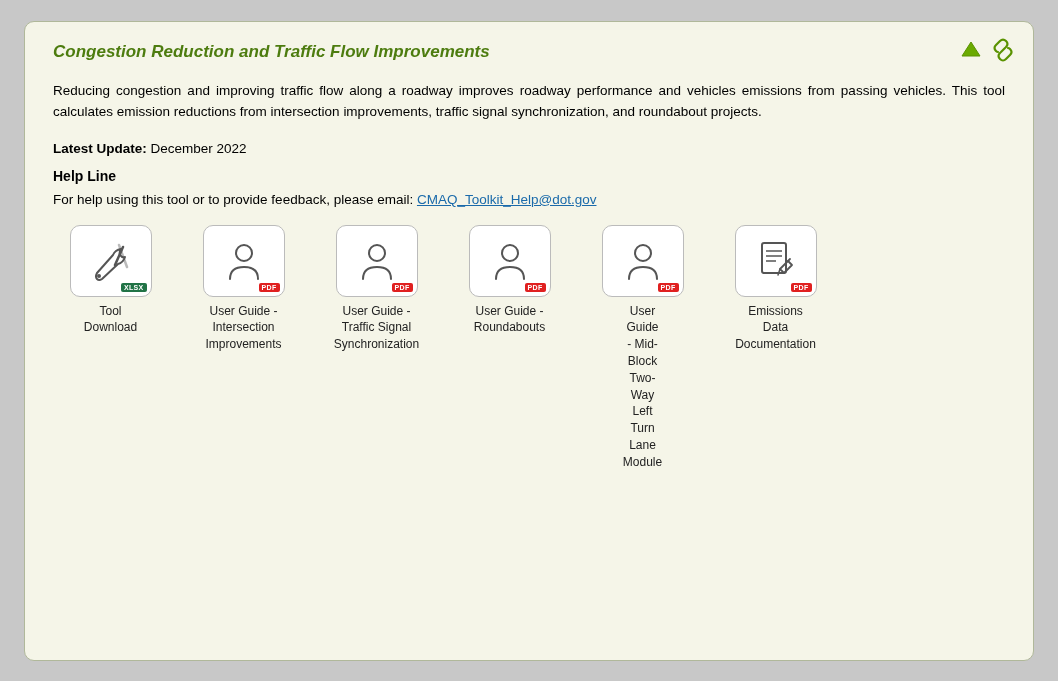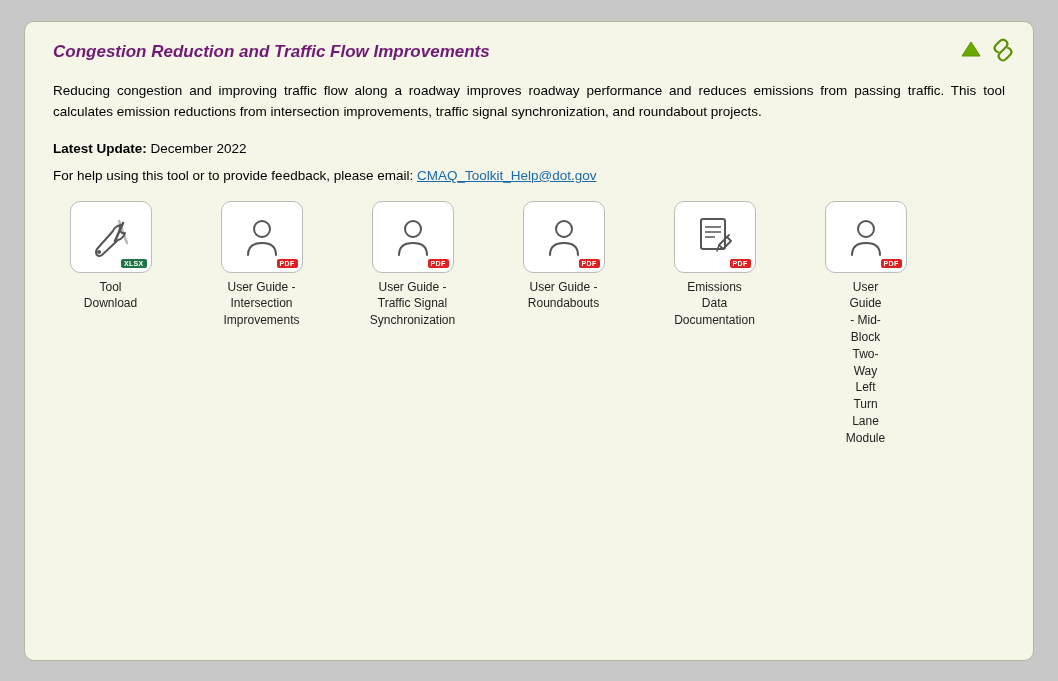--- a/index.html
+++ b/index.html
@@ -18,21 +18,21 @@
       border-radius: 10px;
       padding: 20px 28px 28px 28px;
       width: 1010px;
       min-height: 640px;
       position: relative;
     }
     .card-title {
       font-style: italic;
       font-size: 17px;
       font-weight: bold;
-      color: #701a75;
+      color: #4d7c0f;
       margin-bottom: 18px;
     }
     .top-icons {
       position: absolute;
       top: 16px;
       right: 18px;
       display: flex;
       gap: 8px;
       align-items: center;
     }
@@ -75,21 +75,21 @@
       text-decoration: underline;
     }
     .links-section-label {
       font-weight: bold;
       font-size: 14px;
       margin-bottom: 14px;
     }
     .links-row {
       display: flex;
       flex-direction: row;
-      gap: 36px;
+      gap: 18px;
       align-items: flex-start;
       flex-wrap: wrap;
     }
     .link-item {
       display: flex;
       flex-direction: column;
       align-items: center;
       width: 115px;
       cursor: pointer;
     }
@@ -158,27 +158,28 @@
       <svg width="22" height="22" viewBox="0 0 22 22">
         <path d="M8 14 Q5 17 8 20 Q11 23 14 20 L18 16 Q21 13 18 10 Q17 9 16 9" fill="none" stroke="#5a9200" stroke-width="2.2" stroke-linecap="round"></path>
         <path d="M14 8 Q17 5 14 2 Q11 -1 8 2 L4 6 Q1 9 4 12 Q5 13 6 13" fill="none" stroke="#5a9200" stroke-width="2.2" stroke-linecap="round"></path>
         <line x1="9" y1="13" x2="13" y2="9" stroke="#5a9200" stroke-width="2.2" stroke-linecap="round"></line>
       </svg>
     </div>
   </div>
 
   <div class="card-title">Congestion Reduction and Traffic Flow Improvements</div>
 
-  <p class="intro-text">Reducing congestion and improving traffic flow along a roadway improves roadway performance and reduces emissions from passing traffic. This tool calculates emission reductions from intersection improvements, traffic signal synchronization, and roundabout projects.</p>
+  <p class="intro-text">Reducing congestion and improving traffic flow along a roadway improves roadway performance and vehicles emissions from passing vehicles. This tool calculates emission reductions from intersection improvements, traffic signal synchronization, and roundabout projects.</p>
 
 
   <div class="meta-line">
     <span class="label">Latest Update:</span><span> December 2022</span>
   </div>
 
+  <div class="section-heading helpline-section" style="margin-top:6px;">Help Line</div>
   <p class="help-text">
     <span>For help using this tool or to provide feedback, please email: </span><a href="mailto:CMAQ_Toolkit_Help@dot.gov">CMAQ_Toolkit_Help@dot.gov</a>
   </p>
 
   <div class="links-row">
 
     <div class="link-item">
       <div class="link-icon-box">
         <svg class="icon-svg" viewBox="0 0 48 48">
 
@@ -217,46 +218,46 @@
 
     <div class="link-item">
       <div class="link-icon-box">
         <svg class="icon-svg" viewBox="0 0 48 48">
           <circle cx="24" cy="16" r="8" fill="none" stroke="#555" stroke-width="2"></circle>
           <path d="M10 42 Q10 30 24 30 Q38 30 38 42" fill="none" stroke="#555" stroke-width="2" stroke-linecap="round"></path>
         </svg>
         <span class="pdf-badge">PDF</span>
       </div>
       <span class="link-label">User Guide -<br>Roundabouts</span>
+    </div>
+
+    <div class="link-item">
+      <div class="link-icon-box">
+        <svg class="icon-svg" viewBox="0 0 48 48">
+          <circle cx="24" cy="16" r="8" fill="none" stroke="#555" stroke-width="2"></circle>
+          <path d="M10 42 Q10 30 24 30 Q38 30 38 42" fill="none" stroke="#555" stroke-width="2" stroke-linecap="round"></path>
+        </svg>
+        <span class="pdf-badge">PDF</span>
+      </div>
+      <span class="link-label">User<br>Guide<br>- Mid-<br>Block<br>Two-<br>Way<br>Left<br>Turn<br>Lane<br>Module</span>
     </div>
 
     <div class="link-item">
       <div class="link-icon-box">
         <svg class="icon-svg" viewBox="0 0 48 48">
 
           <rect x="10" y="6" width="24" height="30" rx="2" fill="none" stroke="#555" stroke-width="2"></rect>
           <line x1="14" y1="14" x2="30" y2="14" stroke="#555" stroke-width="1.5"></line>
           <line x1="14" y1="19" x2="30" y2="19" stroke="#555" stroke-width="1.5"></line>
           <line x1="14" y1="24" x2="24" y2="24" stroke="#555" stroke-width="1.5"></line>
 
           <path d="M28 32 L36 24 L40 28 L32 36Z" fill="none" stroke="#555" stroke-width="1.8" stroke-linejoin="round"></path>
           <line x1="36" y1="24" x2="38" y2="22" stroke="#555" stroke-width="1.8" stroke-linecap="round"></line>
           <line x1="28" y1="32" x2="26" y2="38" stroke="#555" stroke-width="1.5" stroke-linecap="round"></line>
         </svg>
         <span class="pdf-badge">PDF</span>
       </div>
       <span class="link-label">Emissions<br>Data<br>Documentation</span>
     </div>
 
-    <div class="link-item">
-      <div class="link-icon-box">
-        <svg class="icon-svg" viewBox="0 0 48 48">
-          <circle cx="24" cy="16" r="8" fill="none" stroke="#555" stroke-width="2"></circle>
-          <path d="M10 42 Q10 30 24 30 Q38 30 38 42" fill="none" stroke="#555" stroke-width="2" stroke-linecap="round"></path>
-        </svg>
-        <span class="pdf-badge">PDF</span>
-      </div>
-      <span class="link-label">User<br>Guide<br>- Mid-<br>Block<br>Two-<br>Way<br>Left<br>Turn<br>Lane<br>Module</span>
-    </div>
-
 
   </div>
 </div>
 
 </body></html>

